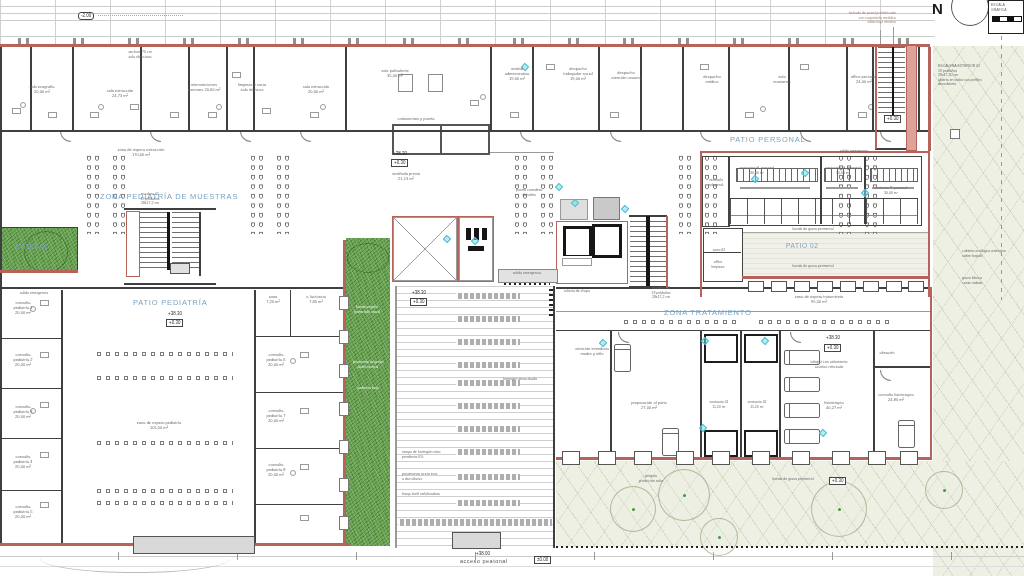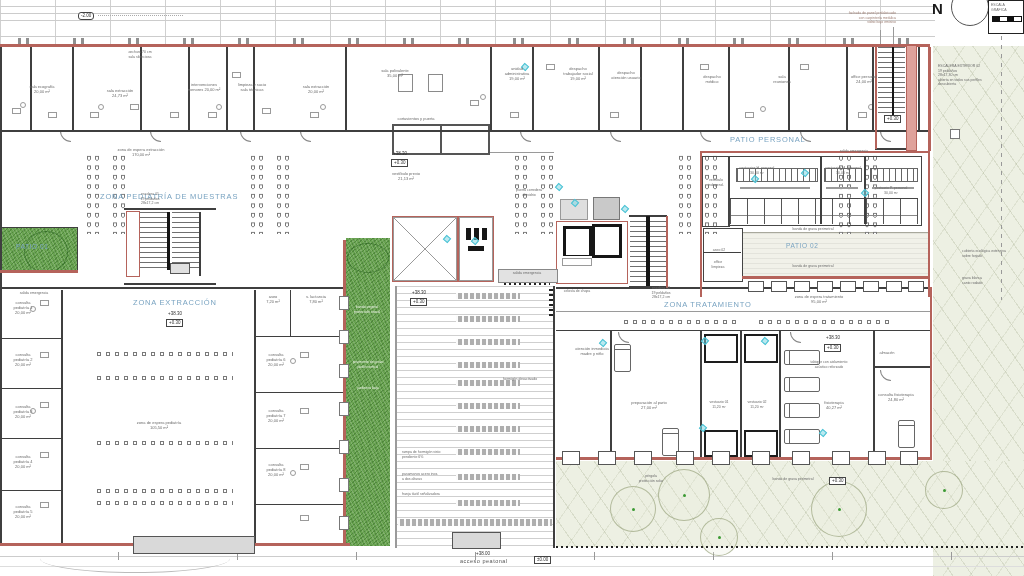--- a/index.html
+++ b/index.html
@@ -379,23 +379,23 @@
 
   <i class="wl" style="left:880px;top:30px;width:1px;height:14px"></i>
   <i class="wl" style="left:893px;top:27px;width:1px;height:17px"></i>
 
   <i class="wd" style="left:0;top:556px;width:1024px;height:1px"></i>
   <i class="dimticks" style="left:0;top:552px;width:1024px;height:8px"></i>
   <i class="wd" style="left:0;top:566px;width:1024px;height:1px;background:#ddd"></i>
   <i class="barc" style="left:40px;top:544px;width:190px;height:28px"></i>
 
   <div class="zone" style="left:100px;top:192px">ZONA PEDIATRÍA DE MUESTRAS</div>
-  <div class="zone" style="left:133px;top:298px">ZONA EXTRACCIÓN</div>
+  <div class="zone" style="left:133px;top:298px">PATIO PEDIATRÍA</div>
   <div class="zone" style="left:730px;top:135px">PATIO PERSONAL</div>
-  <div class="zone" style="left:664px;top:300px">ZONA TRATAMIENTO</div>
+  <div class="zone" style="left:664px;top:308px">ZONA TRATAMIENTO</div>
   <div class="zone-sm" style="left:16px;top:243px">PATIO 01</div>
   <div class="zone-sm" style="left:786px;top:242px">PATIO 02</div>
 
   <div class="box rbox" style="left:78px;top:12px">-2.00</div>
   <div class="lvl" style="left:393px;top:151px">+38.30</div>
   <div class="box" style="left:391px;top:159px">+0.30</div>
   <div class="lvl" style="left:168px;top:311px">+38.30</div>
   <div class="box" style="left:166px;top:319px">+0.30</div>
   <div class="lvl" style="left:412px;top:290px">+38.30</div>
   <div class="box" style="left:410px;top:298px">+0.30</div>

